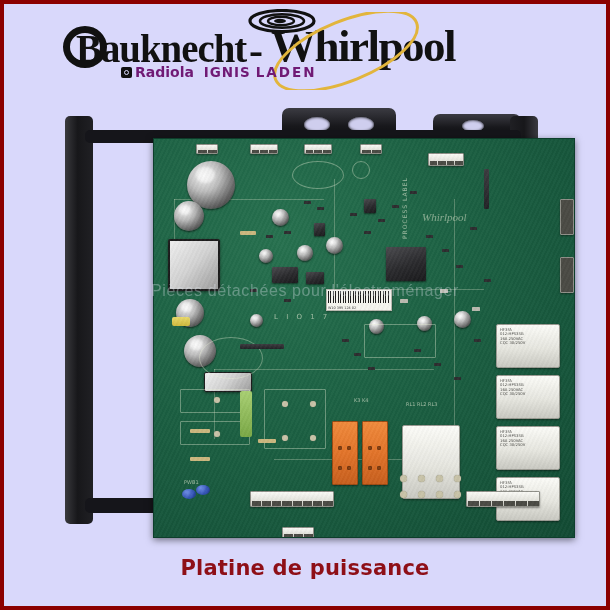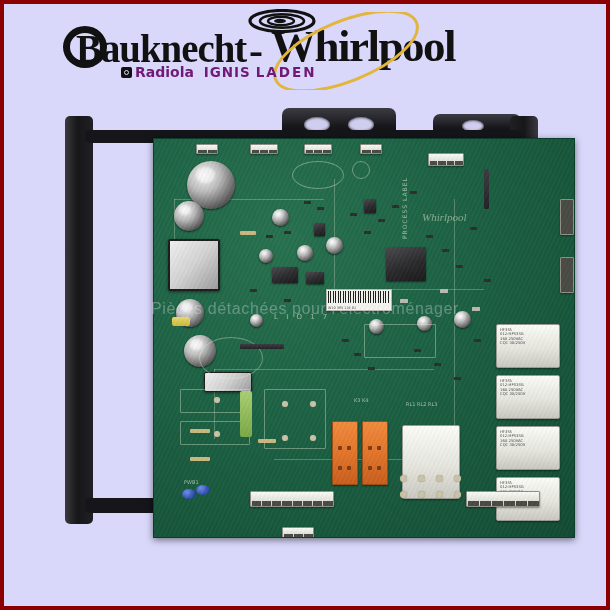--- a/index.html
+++ b/index.html
@@ -156,21 +156,21 @@
   .wm-main{
     font-family:"Liberation Serif", serif;
     font-size:58px;font-weight:normal;
     color:rgba(232,236,242,0.30);
     letter-spacing:1px;line-height:58px;
     text-shadow:0 1px 1px rgba(0,0,0,.18);
   }
   .wm-sub{
     font-family:"Liberation Sans", sans-serif;
     font-size:16px;color:rgba(226,232,240,0.34);
-    letter-spacing:.6px;margin-top:18px;
+    letter-spacing:.6px;margin-top:0;
   }
 
   
   .caption{
     position:absolute;left:0;top:552px;width:602px;text-align:center;
     font-family:"DejaVu Sans", sans-serif;
     font-size:21px;font-weight:bold;color:#8e0f17;
     letter-spacing:.2px;
   }
 </style>
@@ -424,14 +424,15 @@
         <div class="silktext" style="left:30px;top:340px;font-size:5px;">PWB1</div>
         <div class="silktext" style="left:200px;top:258px;font-size:5px;">K3  K4</div>
       </div>
     </div>
 
     <div class="wm">
       <div class="wm-sub">Pièces détachées pour l'électroménager</div>
     </div>
   </div>
 
+  <div class="caption">Platine de puissance</div>
 
 </div>
 
 </body></html>

